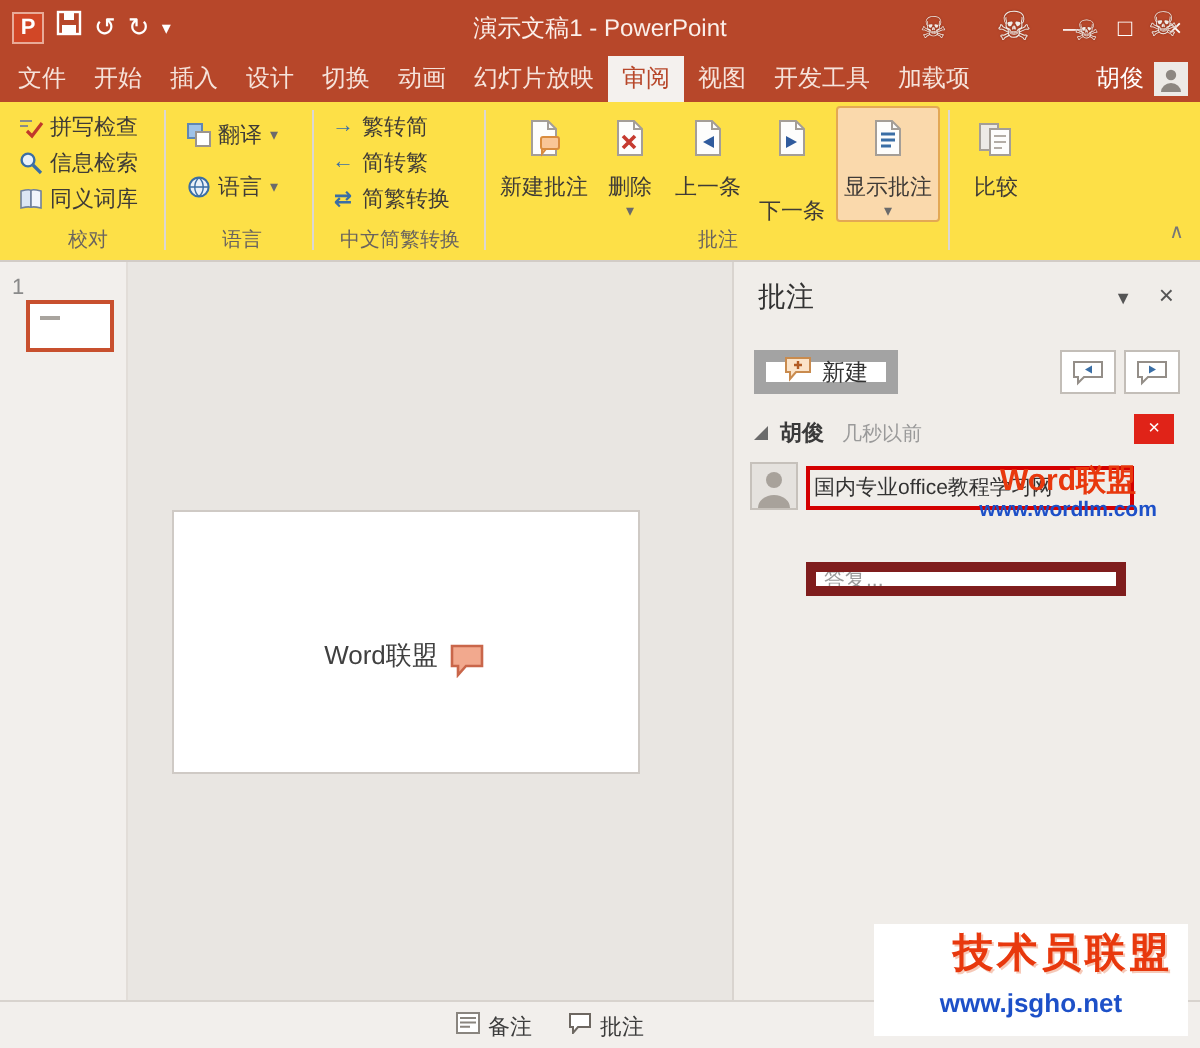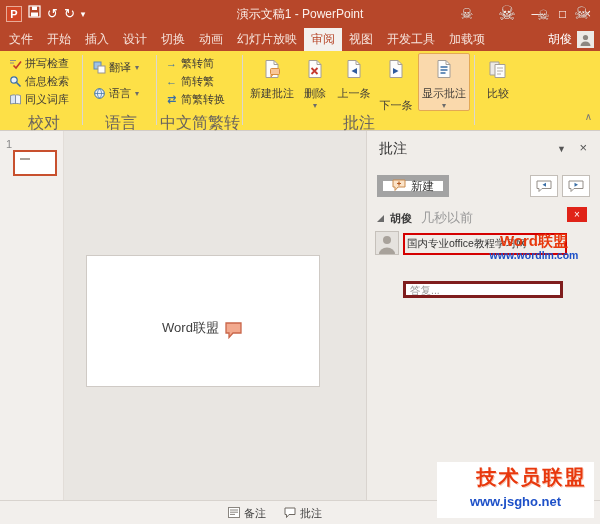--- a/index.html
+++ b/index.html
@@ -21,21 +21,21 @@
   
   .tabrow { position:absolute; left:0; top:28px; width:600px; height:23px; background:#B7472A; display:flex; align-items:stretch; padding-left:2px; }
   .tab { padding:0 7px; line-height:23px; color:#F6E3DB; font-size:12px; white-space:nowrap; }
   .tab.active { background:#F4F1EE; color:#B7472A; }
   .account { margin-left:auto; display:flex; align-items:center; gap:5px; padding-right:6px; color:#fff; font-size:12px; white-space:nowrap; }
   .tab-avatar { width:17px; height:17px; background:#EDEAE6; display:flex; align-items:center; justify-content:center; }
 
   
   .ribbon { position:absolute; left:0; top:51px; width:600px; height:80px; background:#fde047; border-bottom:1px solid #D2CCC6; }
   .rsep { position:absolute; top:4px; width:1px; height:70px; background:#DCD7D1; }
-  .grplabel { position:absolute; top:62px; font-size:16px; color:#6A645E; text-align:center; }
+  .grplabel { position:absolute; top:62px; font-size:10px; color:#6A645E; text-align:center; }
   .sgroup { position:absolute; top:3px; display:flex; flex-direction:column; }
   .sbtn { display:flex; align-items:center; gap:3px; height:18px; padding:0 2px; border:1px solid transparent; border-radius:2px; white-space:nowrap; }
   .sbtn .lbl { font-size:11px; color:#3F3B37; }
   .sbtn .dd { font-size:8px; color:#6B6B6B; margin-left:1px; }
   .sbtn .icon { width:13px; height:13px; display:inline-flex; align-items:center; justify-content:center; }
   .glyph-icon { width:13px; text-align:center; color:#3A6EA5; font-size:11px; font-weight:bold; }
   .lgroup { position:absolute; top:2px; display:flex; }
   .lbtn { height:58px; display:flex; flex-direction:column; align-items:center; border:1px solid transparent; border-radius:2px; margin-right:2px; }
   .lbtn .bicon { margin-top:5px; }
   .lbtn .lbl { font-size:11px; color:#3F3B37; margin-top:4px; white-space:nowrap; }
@@ -58,29 +58,29 @@
   .cpanel { position:absolute; left:366px; top:131px; width:234px; height:369px; background:#F0EDE9; border-left:1px solid #D9D4CF; }
   .cp-title { position:absolute; left:12px; top:9px; font-size:14px; color:#333; }
   .cp-dd { position:absolute; right:34px; top:13px; font-size:9px; color:#555; }
   .cp-close { position:absolute; right:13px; top:9px; font-size:13px; color:#555; }
   .cp-new { position:absolute; left:10px; top:44px; height:22px; padding:0 9px; display:inline-flex; align-items:center; gap:5px; background:#fff; border:6px solid #a3a3a3; font-size:11.5px; color:#333; }
   .cp-nav { position:absolute; top:44px; width:28px; height:22px; background:#fff; border:1px solid #C3BEB8; display:flex; align-items:center; justify-content:center; }
   .cp-prev { right:42px; } .cp-next { right:10px; }
   .cheader { position:absolute; left:10px; top:78px; display:flex; align-items:center; }
   .cexp { width:0; height:0; border-bottom:7px solid #6B6B6B; border-left:7px solid transparent; margin-right:6px; }
   .cauthor { font-size:11px; font-weight:bold; color:#3A3A3A; }
-  .ctime { font-size:13px; color:#9A9A9A; margin-left:9px;font-family:Liberation Serif, serif; }
+  .ctime { font-size:10px; color:#9A9A9A; margin-left:9px;font-family:Liberation Serif, serif; }
   .cdel { position:absolute; right:13px; top:76px; width:20px; height:15px; background:#E02318; color:#fff; font-size:10px; line-height:15px; text-align:center; }
   .cavatar { position:absolute; left:8px; top:100px; width:24px; height:24px; background:#E5E2DE; border:1px solid #C6C1BB; display:flex; align-items:flex-end; justify-content:center; overflow:hidden; }
   .cbox { position:absolute; left:36px; top:102px; width:164px; height:22px; border:2px solid #D40000; display:flex; align-items:center; padding-left:2px; z-index:3; }
   .ctext { font-size:10.5px; color:#333; white-space:nowrap; overflow:hidden; }
   .wm-inline { position:absolute; left:114px; top:101px; width:106px; text-align:center; z-index:6; pointer-events:none; }
   .wm-inline .wm-title { font-size:15px; font-weight:bold; color:#E8380D; line-height:17px; }
   .wm-inline .wm-url { font-size:10.5px; font-weight:bold; color:#1D50C8; line-height:13px; }
-  .creply { position:absolute; left:36px; top:150px; width:160px; height:17px; border:3px solid #7f1d1d; background:#fff; font-size:10.5px; color:#555; padding:0 4px; font-family:inherit; }
+  .creply { position:absolute; left:36px; top:150px; width:160px; height:17px; border:5px solid #7f1d1d; background:#fff; font-size:10.5px; color:#555; padding:0 4px; font-family:inherit; }
   .creply::placeholder { color:#999; }
 
   
   .statusbar { position:absolute; left:0; top:500px; width:600px; height:24px; background:#F2EFEC; border-top:1px solid #D8D3CE; }
   .sb-items { position:absolute; left:228px; top:0; height:24px; display:flex; align-items:center; gap:18px; }
   .sb-item { display:flex; align-items:center; gap:4px; font-size:11px; color:#3C3C3C; }
 
   
   .wm-corner { position:absolute; left:437px; top:462px; width:157px; height:56px; background:#fff; z-index:40; text-align:center; }
   .wm-corner .t { font-size:20px; font-weight:bold; color:#E8380D; line-height:30px; letter-spacing:2px; text-shadow:1px 1px 0 #F6C9B8;margin-left:32px; }

